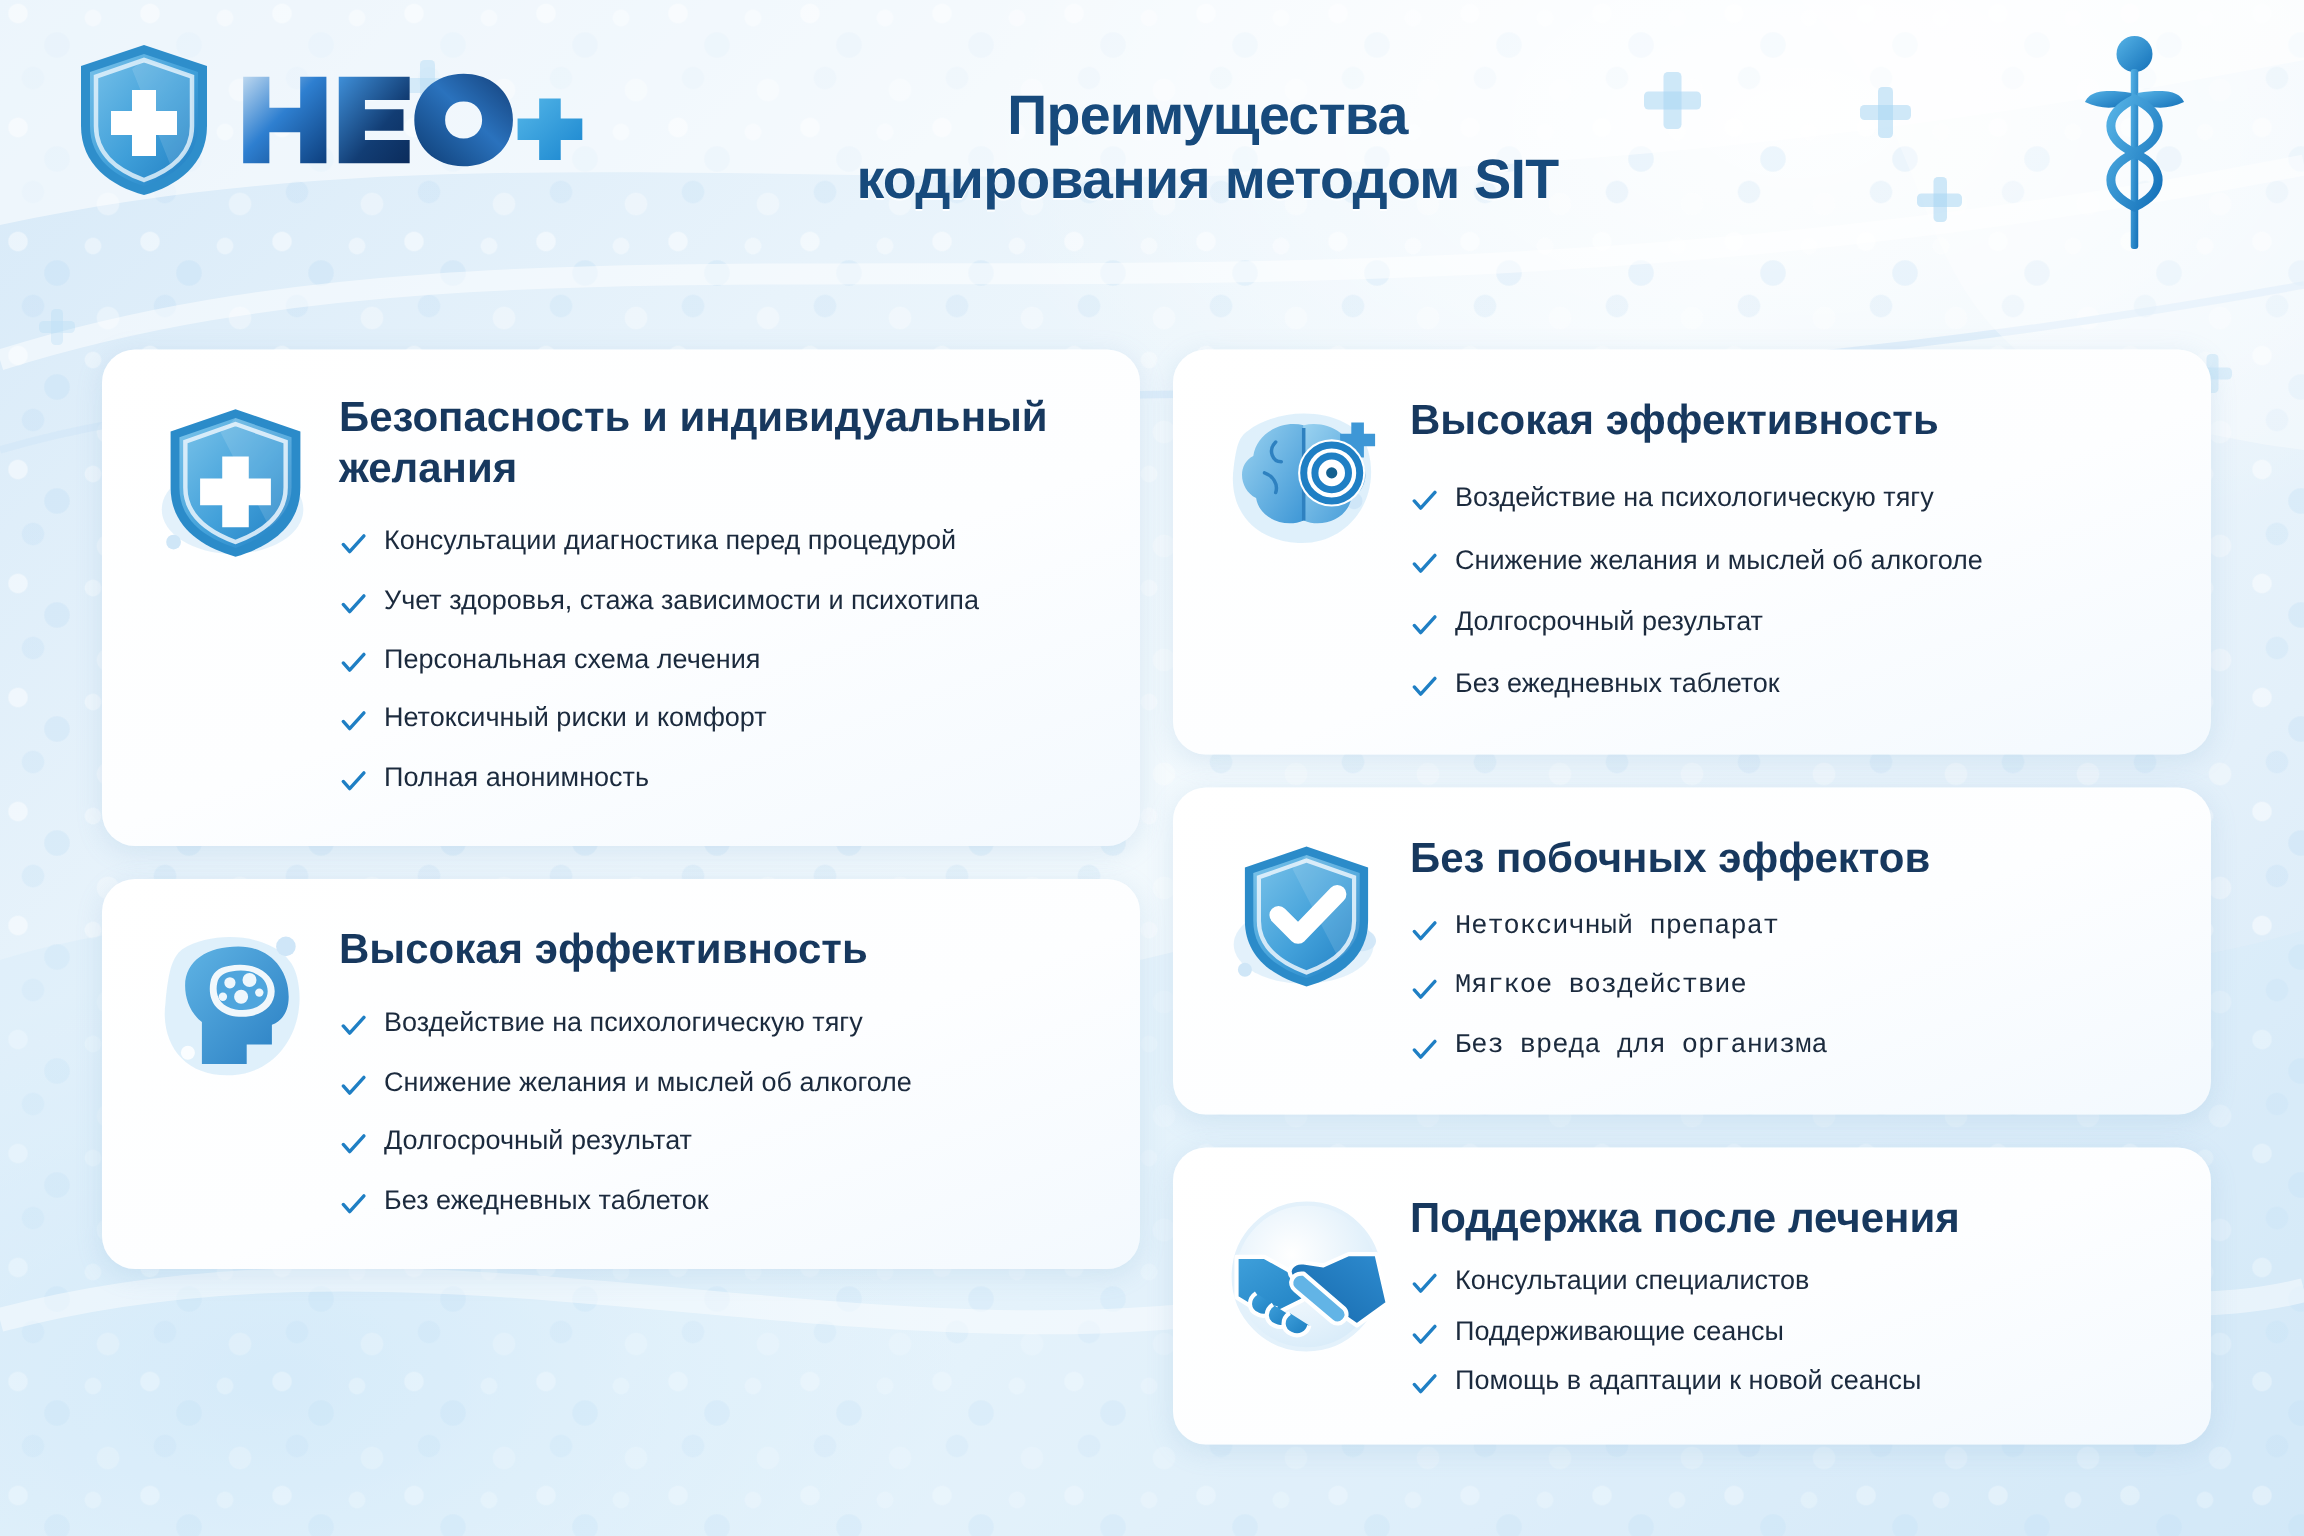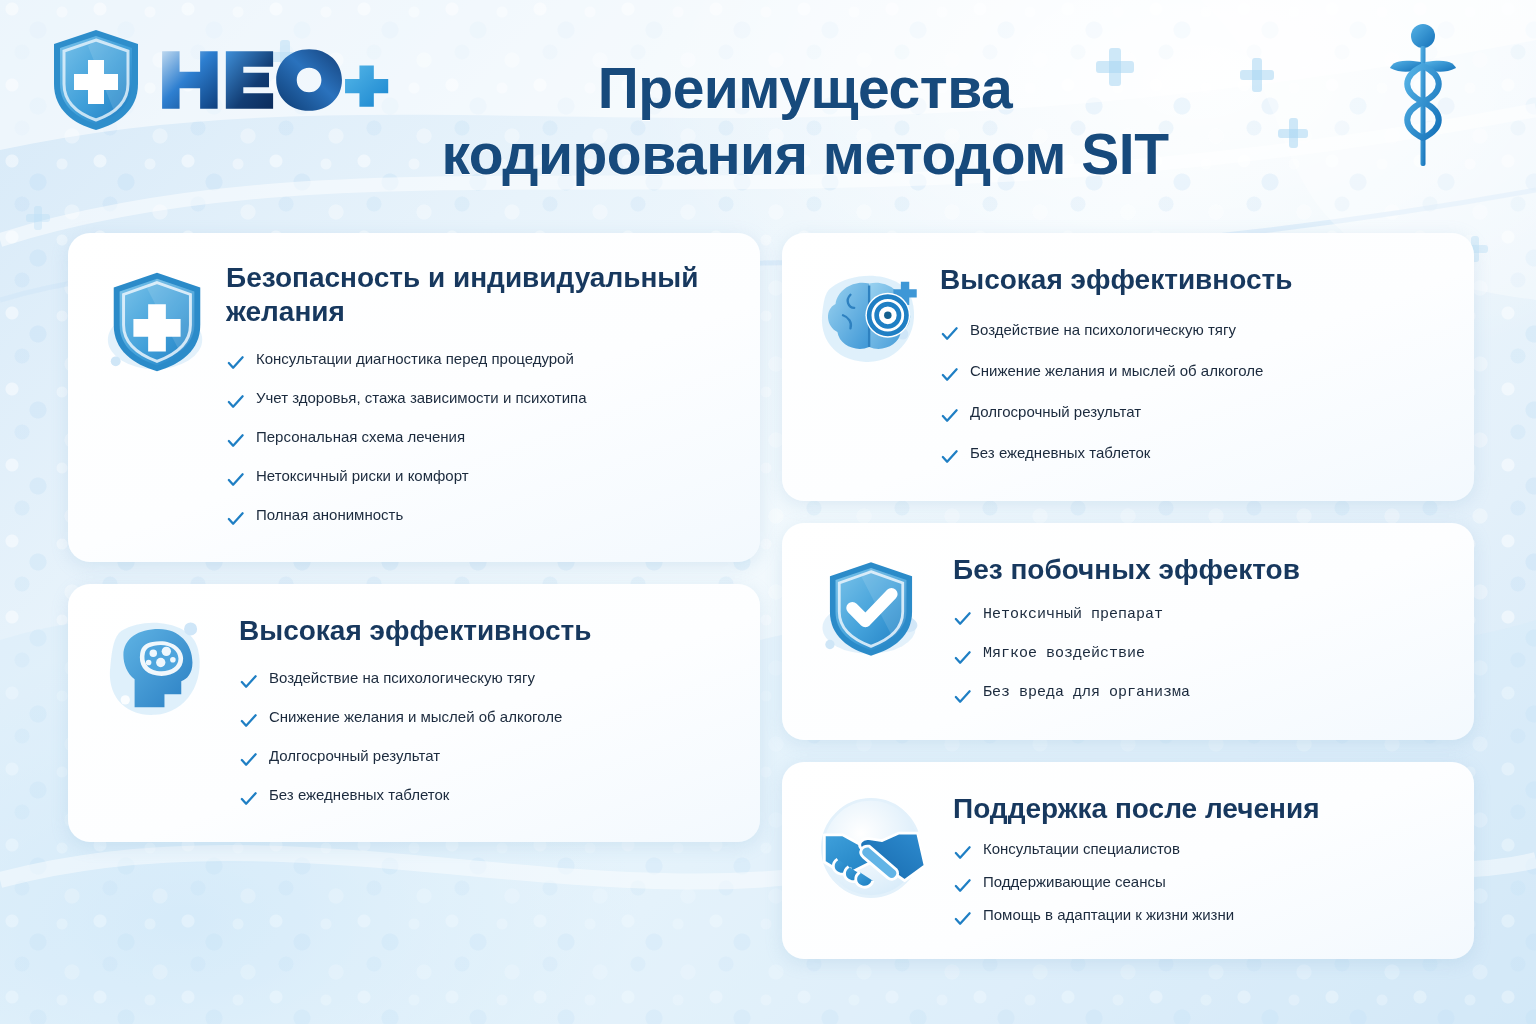--- a/index.html
+++ b/index.html
@@ -55,21 +55,21 @@
     position: absolute; left: 48px; top: 26px;
     display: flex; align-items: center; gap: 14px;
   }
   .logo-shield { width: 96px; height: 108px; }
   .logo-word { height: 74px; }
 
   .title {
     position: absolute;
     left: 300px; top: 56px; width: 1010px;
     text-align: center;
-    font-size: 57px;
+    font-size: 37px;
     font-weight: 700;
     line-height: 1.15;
     color: #174a7c;
     letter-spacing: -0.5px;
     text-shadow: 0 1px 0 rgba(255,255,255,0.9);
   }
   .title .l2 { display: block; }
 
   .caduceus { position: absolute; right: 78px; top: 22px; width: 70px; height: 150px; }
 
@@ -79,21 +79,21 @@
 
   .card {
     position: relative;
     background: linear-gradient(160deg, #ffffff 0%, #fdfeff 55%, #f3f9fe 100%);
     border-radius: 22px;
     box-shadow: 0 4px 18px rgba(118,166,206,0.18);
     display: flex;
     padding: 26px 26px 26px 20px;
     overflow: hidden;
   }
-  .card + .card { margin-top: 22px; gap: 13px; }
+  .card + .card { margin-top: 22px; }
 
   .card-icon {
     flex: 0 0 138px;
     display: flex;
     align-items: flex-start;
     justify-content: center;
     padding-top: 4px;
   }
   .card-icon svg { display: block; }
 
@@ -106,21 +106,21 @@
     line-height: 1.22;
     margin-bottom: 12px;
   }
 
   .bullets { list-style: none; }
   .bullet {
     position: relative;
     display: flex;
     align-items: flex-start;
     gap: 11px;
-    font-size: 15px;
+    font-size: 18px;
     line-height: 1.3;
     color: #1b2a3d;
     padding: 7px 0;
   }
   .check {
     flex: 0 0 auto;
     width: 19px; height: 19px;
     margin-top: 4px;
     color: #1f7fc4;
   }
@@ -551,20 +551,20 @@
                 </svg>
             </span>
             <span>Поддерживающие сеансы</span>
           </li>
           <li class="bullet">
             <span class="check">
               <svg viewBox="0 0 20 20">
                   <path d="M3 10.5 L7.5 15.5 L17.5 4.5" fill="none" stroke="currentColor" stroke-width="2.4" stroke-linecap="round" stroke-linejoin="round"></path>
                 </svg>
             </span>
-            <span>Помощь в адаптации к жизни жизни</span>
+            <span>Помощь в адаптации к новой сеансы</span>
           </li>
         </ul>
       </div>
     </div>
   </div>
 
 </div>
 
 </body></html>

